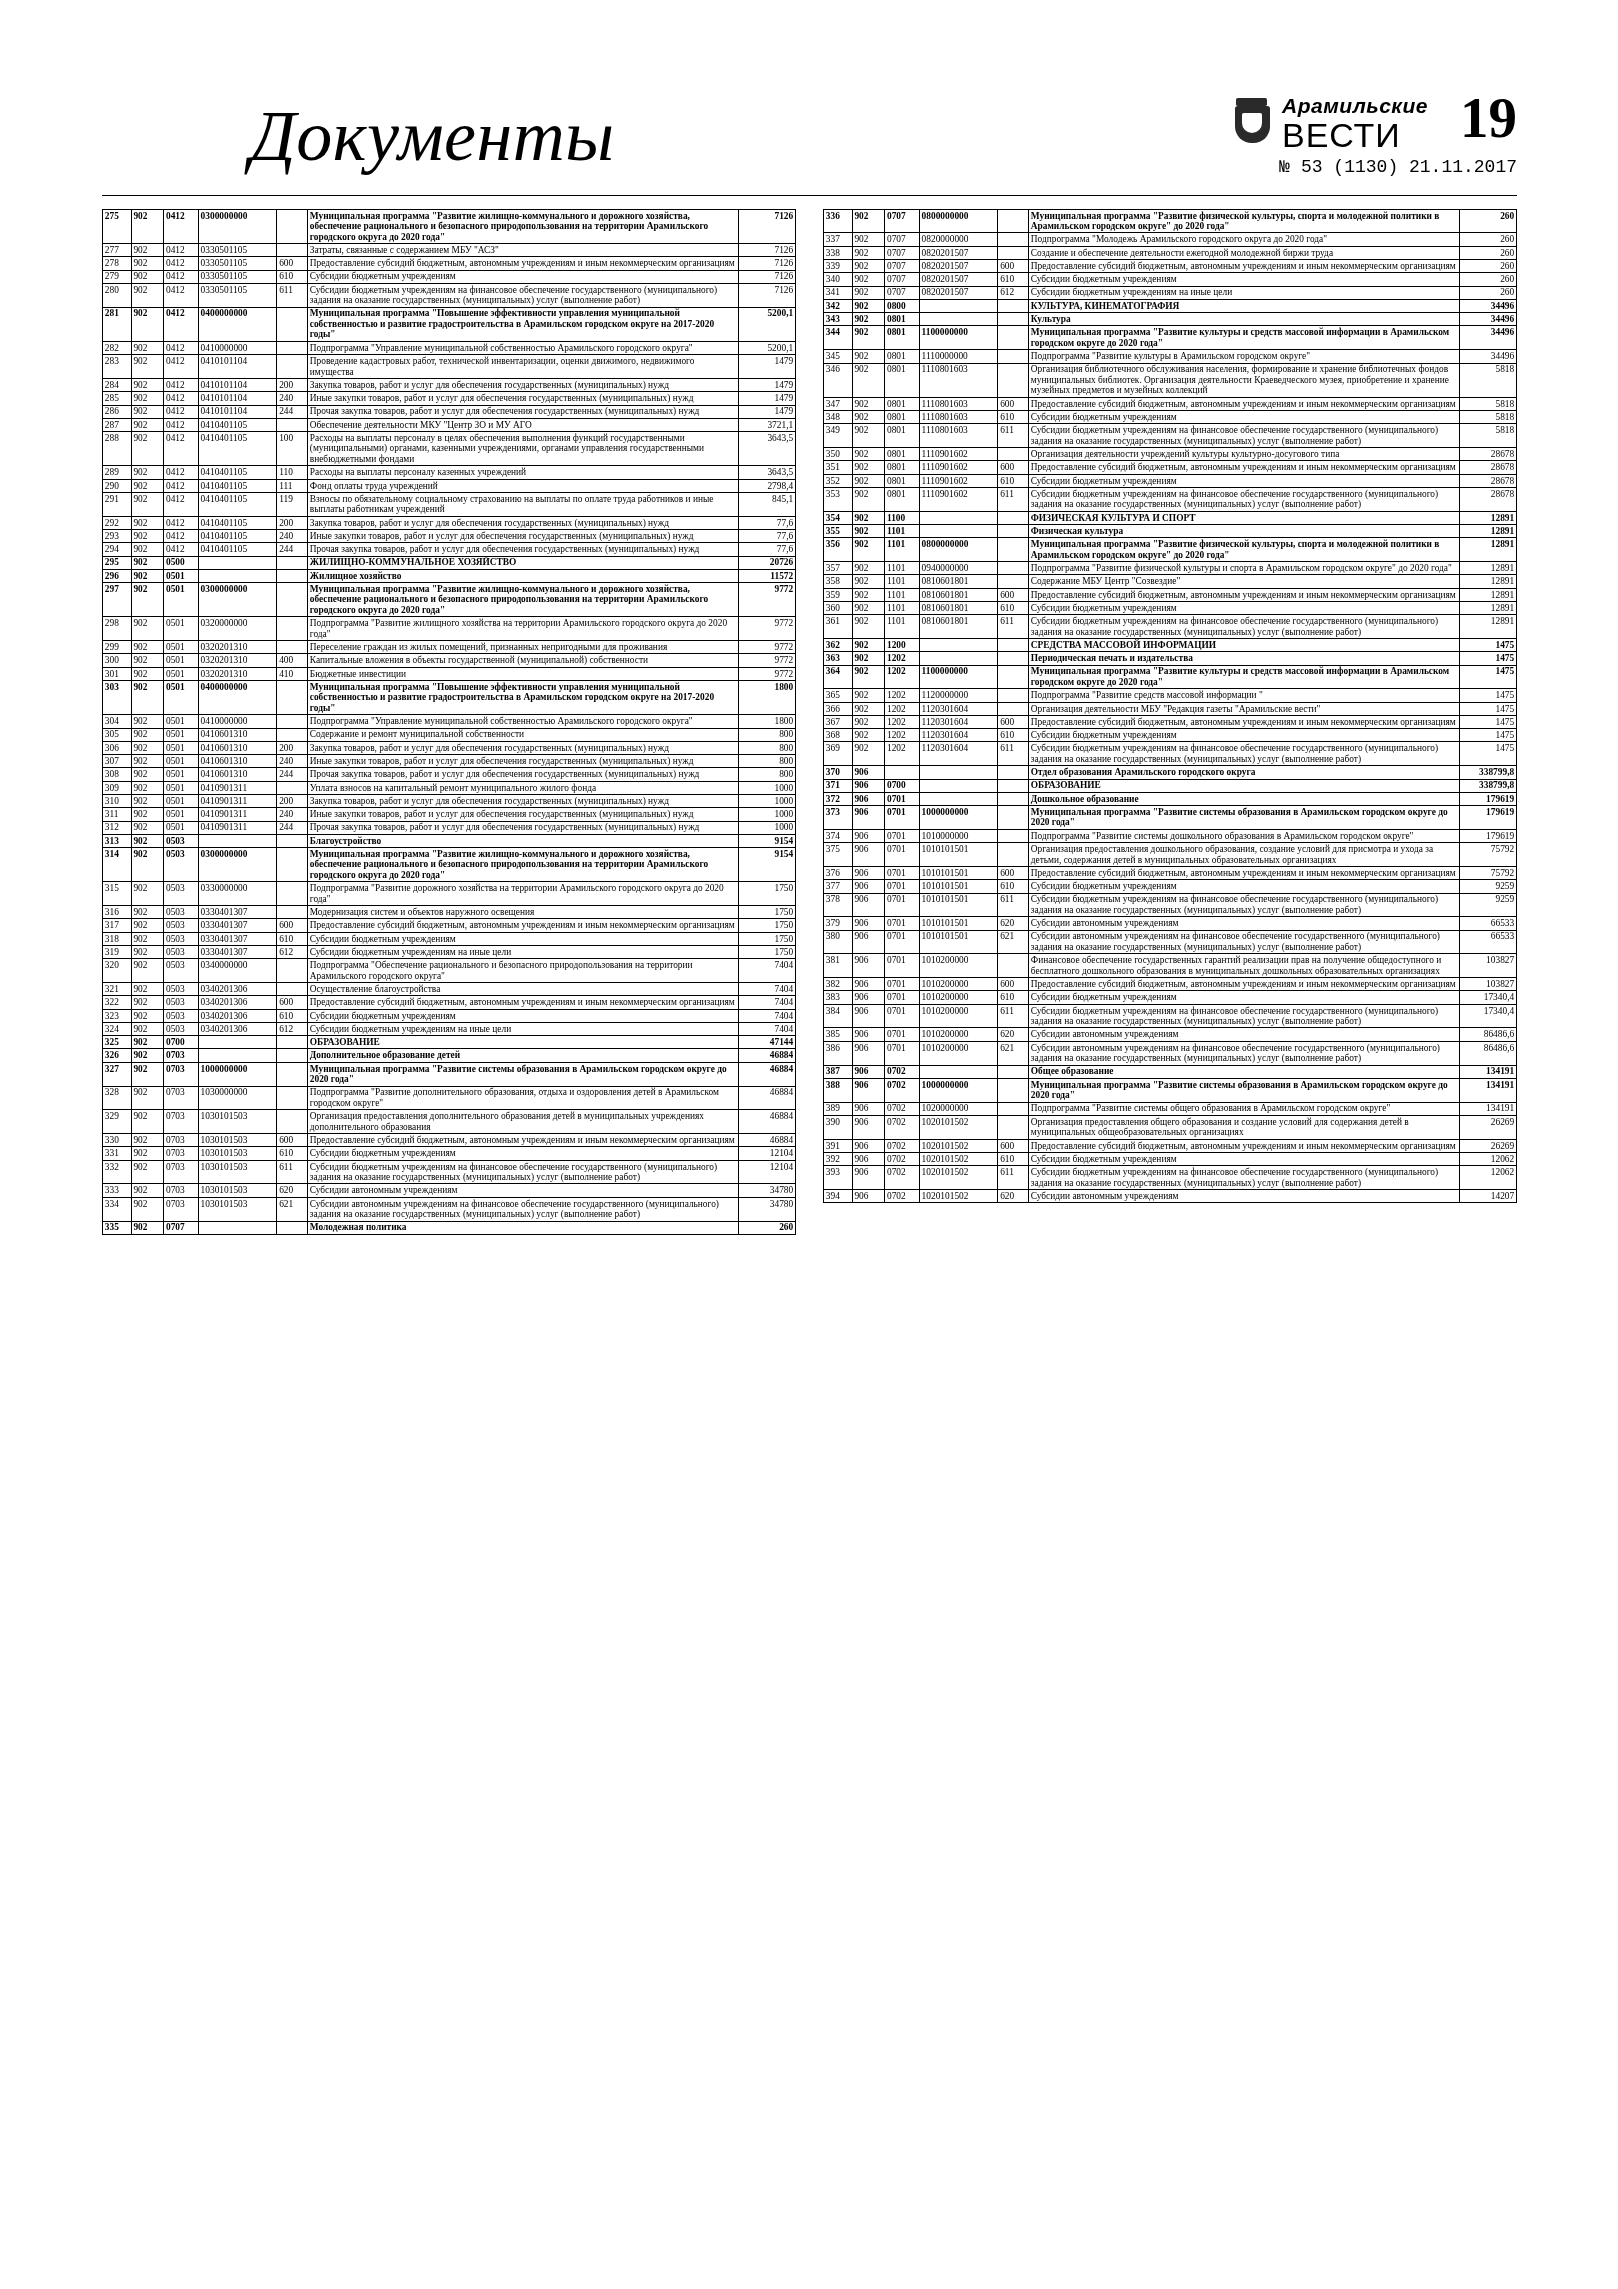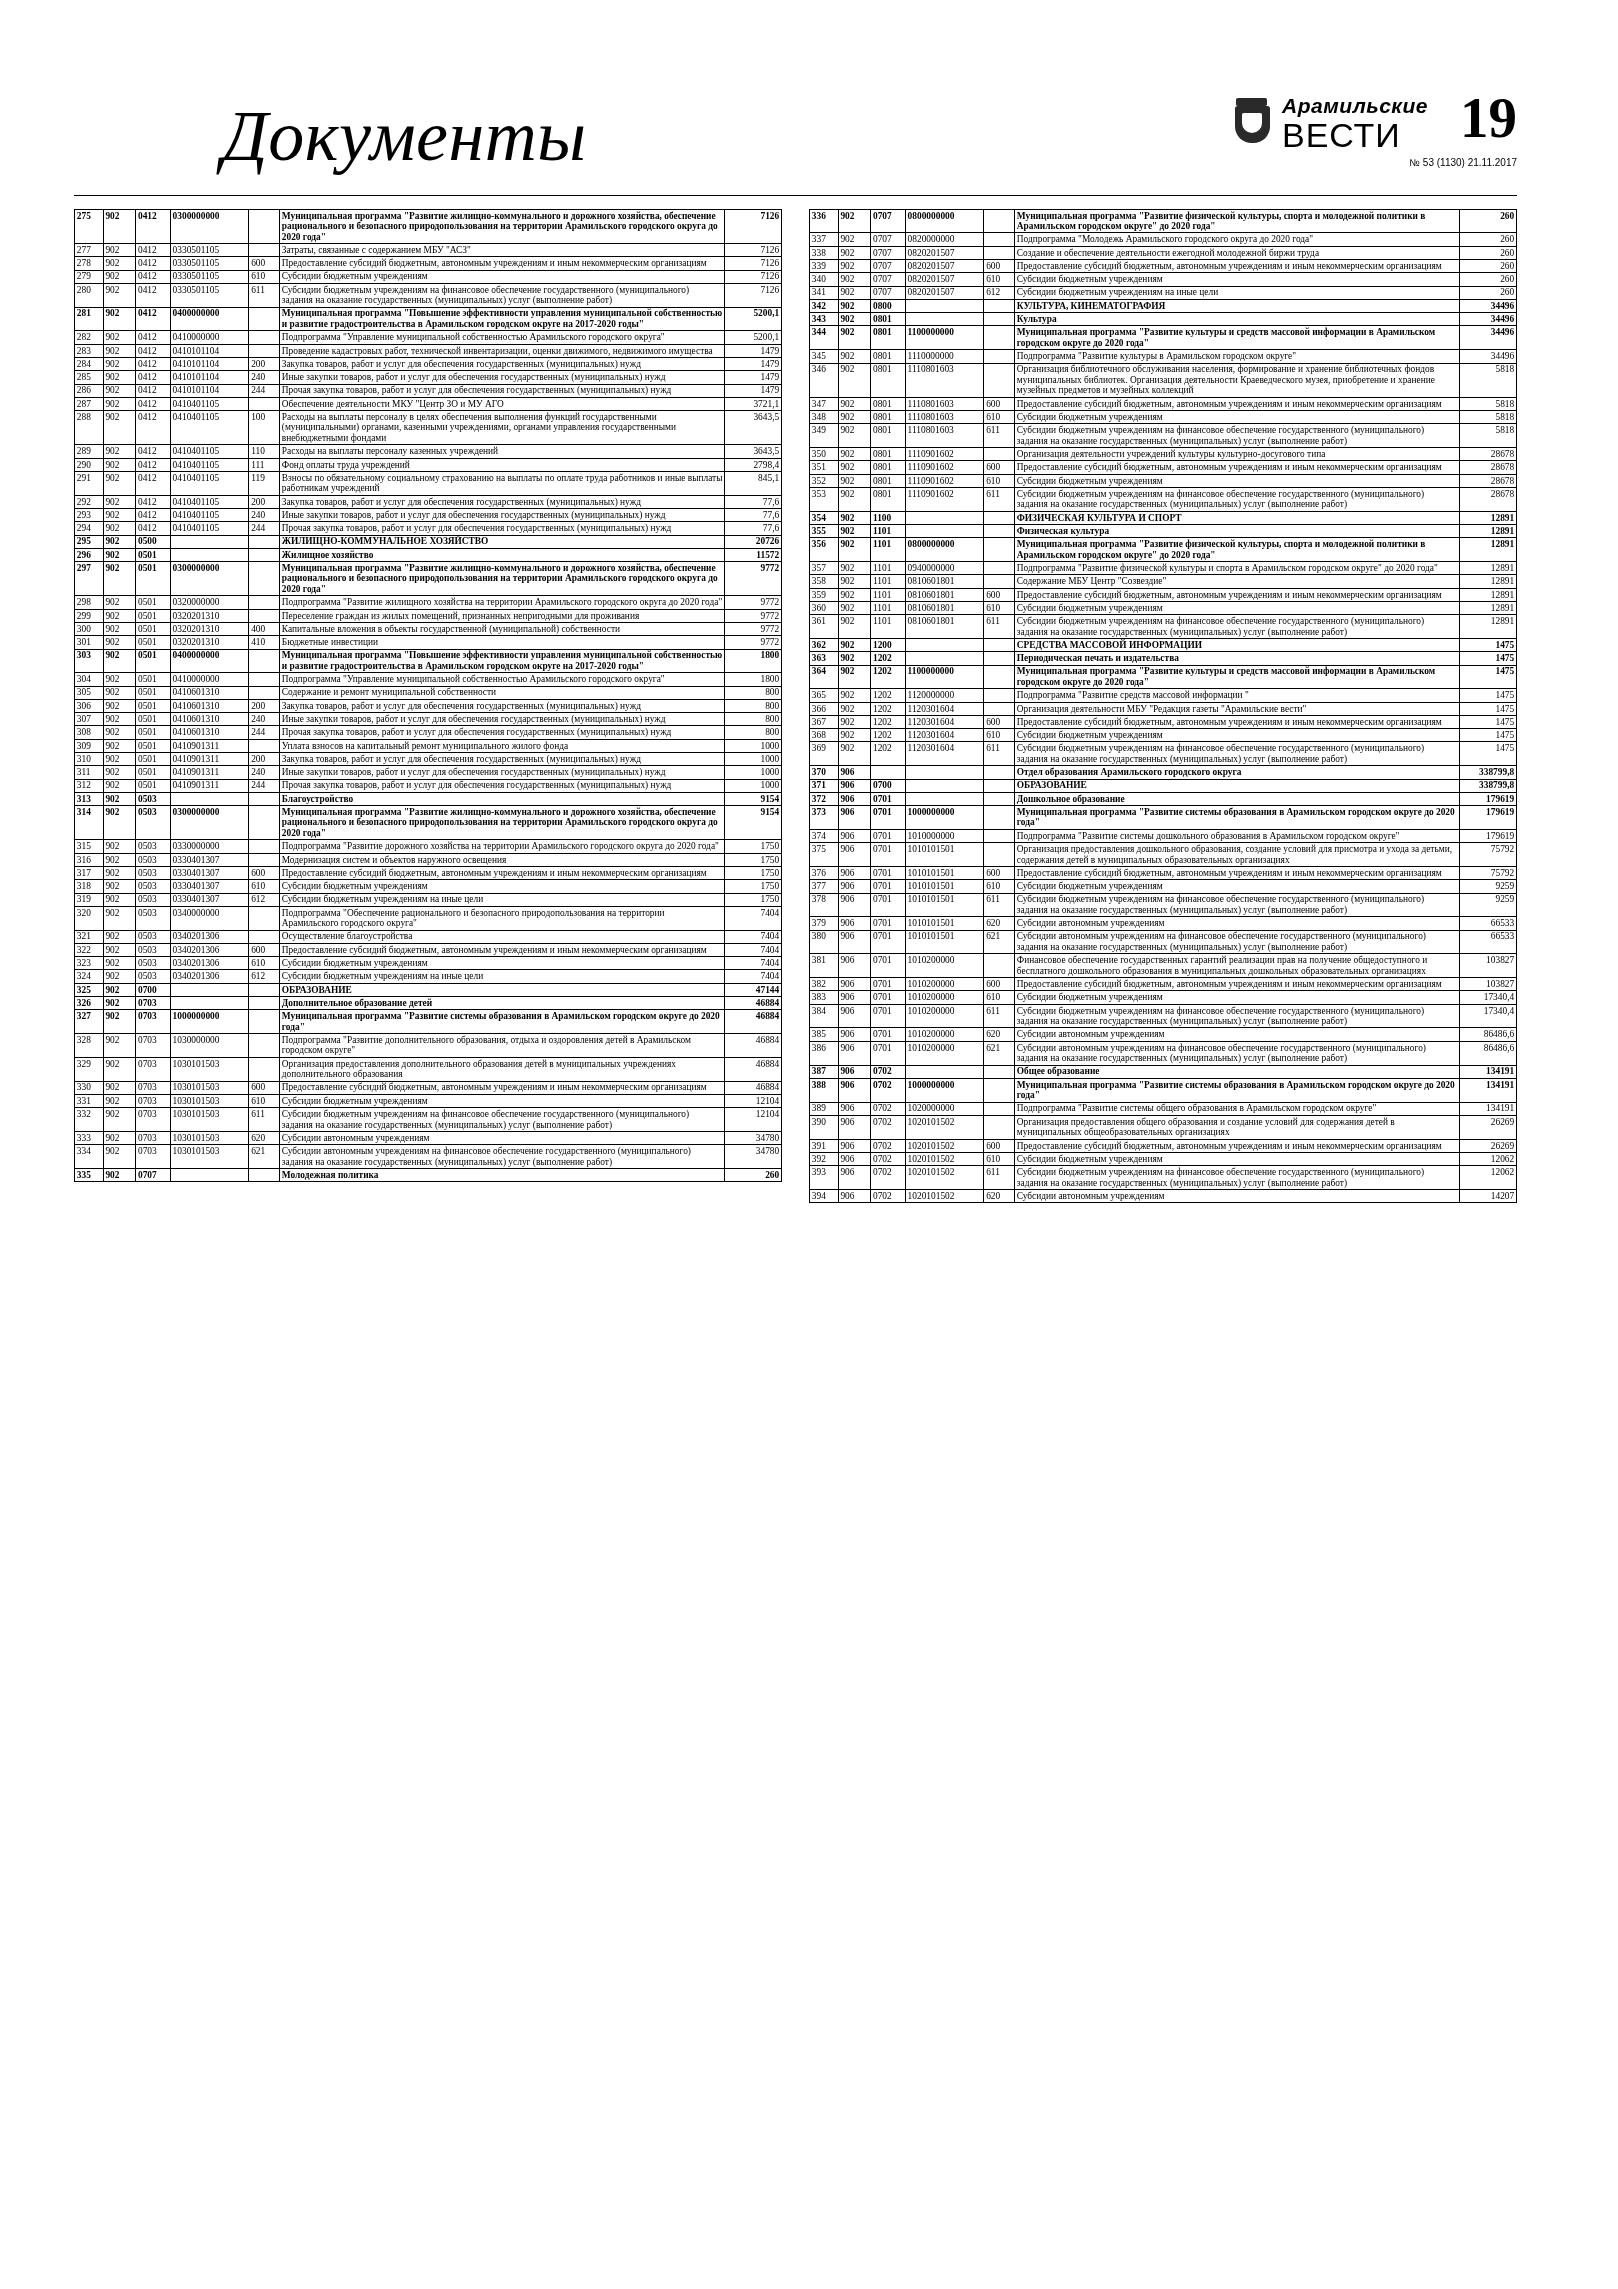--- a/index.html
+++ b/index.html
@@ -11,21 +11,21 @@
     width: 1619px;
     height: 2290px;
     font-family: "Liberation Serif", serif;
     color: #000000;
     position: relative;
   }
   .page {
     width: 1619px;
     height: 2290px;
     box-sizing: border-box;
-    padding: 89px 102px 37px 74px;
+    padding: 89px 102px 37px 102px;
     position: relative;
   }
   
   .masthead {
     position: relative;
     height: 102px;
   }
   .masthead-title {
     font-family: "Liberation Serif", serif;
     font-style: italic;
@@ -100,22 +100,22 @@
     top: 0;
     font-family: "Liberation Serif", serif;
     font-size: 57px;
     font-weight: bold;
     line-height: 57px;
   }
   .issue-line {
     position: absolute;
     right: 0;
     top: 68px;
-    font-family: Liberation Sans, sans-serif;
-    font-size: 10px;
+    font-family: Liberation Mono, monospace;
+    font-size: 18px;
   }
   .rule {
     border-top: 1.8px solid #000;
     margin-top: 3.7px;
     margin-bottom: 13px;
   }
   
   .columns {
     display: flex;
     gap: 27px;

